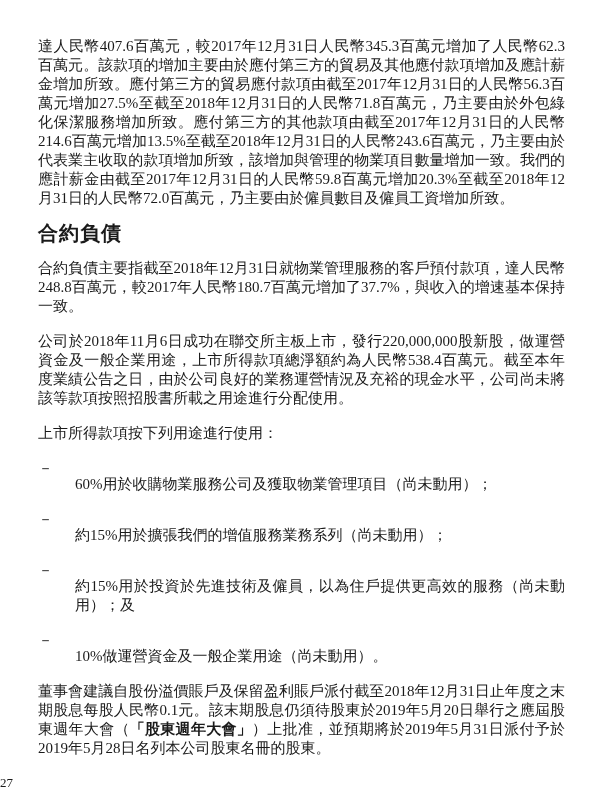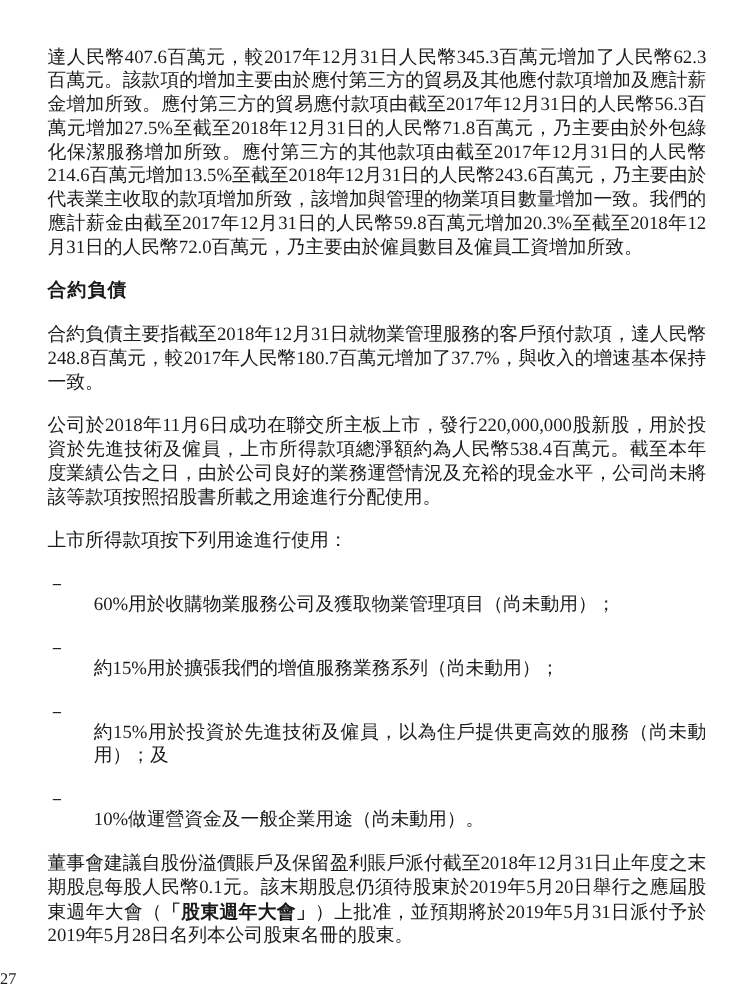--- a/index.html
+++ b/index.html
@@ -20,23 +20,23 @@
     font-family: "Liberation Serif", "DejaVu Serif", serif;
   }
   .para {
     font-size: 15px;
     line-height: 19px;
     text-align: justify;
     text-justify: inter-ideograph;
     margin: 0 0 16px 0;
   }
   .heading {
-    font-family: Liberation Mono, monospace;
+    font-family: Liberation Serif, serif;
     font-weight: 700;
-    font-size: 15px;
+    font-size: 20px;
     line-height: 19px;
     margin: 0 0 16px 0;
     letter-spacing: 1px;
   }
   .bullet {
     display: flex;
     margin: 0 0 16px 0;
     font-size: 15px;
     line-height: 19px;
   }
@@ -70,21 +70,21 @@
 
 <div class="page">
 
   <p class="para">達人民幣407.6百萬元，較2017年12月31日人民幣345.3百萬元增加了人民幣62.3百萬元。該款項的增加主要由於應付第三方的貿易及其他應付款項增加及應計薪金增加所致。應付第三方的貿易應付款項由截至2017年12月31日的人民幣56.3百萬元增加27.5%至截至2018年12月31日的人民幣71.8百萬元，乃主要由於外包綠化保潔服務增加所致。應付第三方的其他款項由截至2017年12月31日的人民幣214.6百萬元增加13.5%至截至2018年12月31日的人民幣243.6百萬元，乃主要由於代表業主收取的款項增加所致，該增加與管理的物業項目數量增加一致。我們的應計薪金由截至2017年12月31日的人民幣59.8百萬元增加20.3%至截至2018年12月31日的人民幣72.0百萬元，乃主要由於僱員數目及僱員工資增加所致。</p>
 
   <h3 class="heading">合約負債</h3>
 
   <p class="para">合約負債主要指截至2018年12月31日就物業管理服務的客戶預付款項，達人民幣248.8百萬元，較2017年人民幣180.7百萬元增加了37.7%，與收入的增速基本保持一致。</p>
 
 
-  <p class="para">公司於2018年11月6日成功在聯交所主板上市，發行220,000,000股新股，用於投資於先進技術及僱員，上市所得款項總淨額約為人民幣538.4百萬元。截至本年度業績公告之日，由於公司良好的業務運營情況及充裕的現金水平，公司尚未將該等款項按照招股書所載之用途進行分配使用。</p>
+  <p class="para">公司於2018年11月6日成功在聯交所主板上市，發行220,000,000股新股，做運營資金及一般企業用途，上市所得款項總淨額約為人民幣538.4百萬元。截至本年度業績公告之日，由於公司良好的業務運營情況及充裕的現金水平，公司尚未將該等款項按照招股書所載之用途進行分配使用。</p>
 
   <p class="para">上市所得款項按下列用途進行使用：</p>
 
   <div class="bullet">
     <span class="marker">－</span>
     <span class="text">60%用於收購物業服務公司及獲取物業管理項目（尚未動用）；</span>
   </div>
 
   <div class="bullet">
     <span class="marker">－</span>

